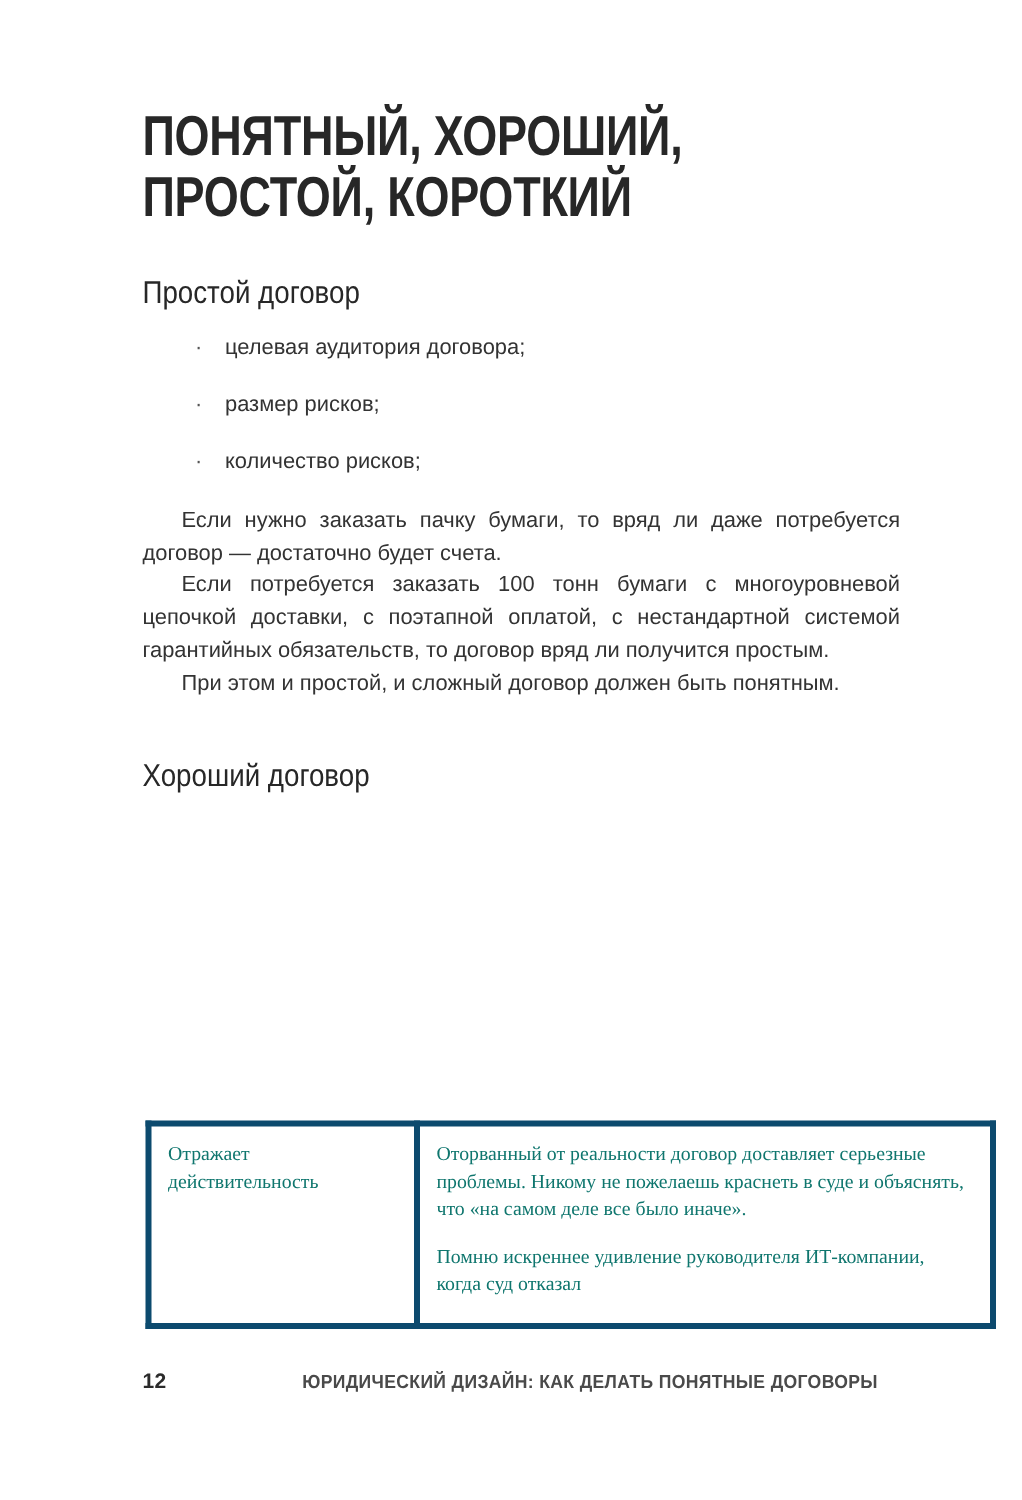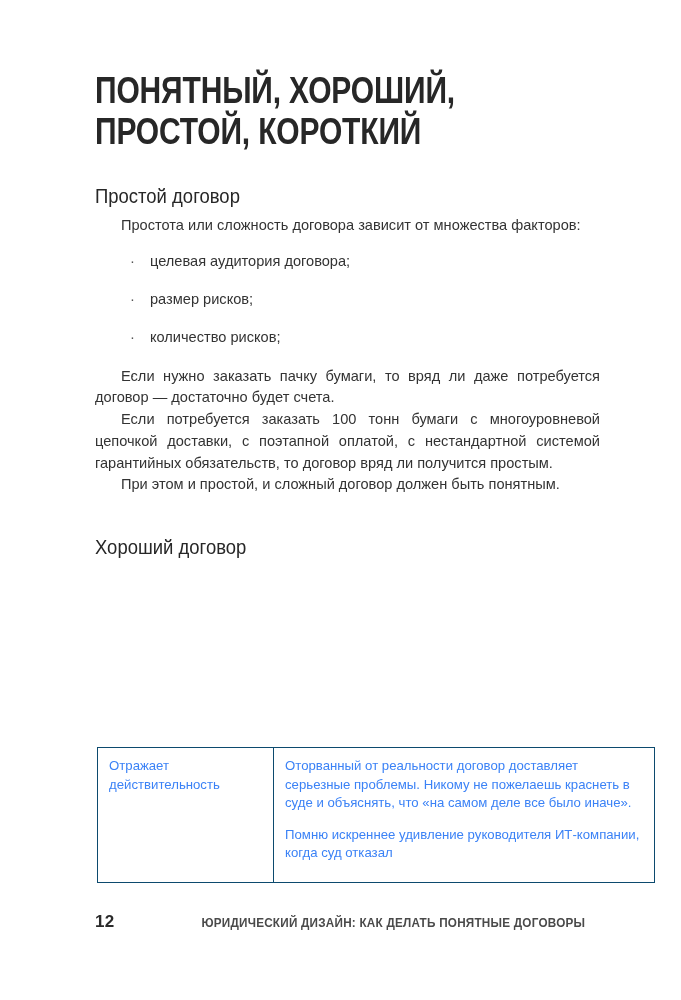--- a/index.html
+++ b/index.html
@@ -105,46 +105,47 @@
   .criteria-table {
     position: absolute;
     left: 97px;
     top: 747px;
     width: 511px;
     border-collapse: collapse;
     table-layout: fixed;
     font-family: "Liberation Sans", "DejaVu Sans", sans-serif;
   }
   .criteria-table td {
-    border: 1px solid #0c4a6e;
+    border: 4px solid #0c4a6e;
     vertical-align: top;
     padding: 9px 11px 9px 11px;
     font-size: 13.2px;
     line-height: 18.6px;
-    color: #3b82f6;
+    color: #0f766e;
+    font-family: Liberation Serif, serif;
   }
   .criteria-table td.col-term { width: 153px; }
   .criteria-table td.col-desc { width: 358px; }
   .criteria-table .cell-para { margin: 0; }
   .criteria-table .cell-para + .cell-para { margin-top: 13px; }
   .criteria-table tr { height: 135px; }
 
   
   .footer {
     position: absolute;
     left: 95px;
     top: 912px;
     width: 505px;
     display: flex;
     align-items: baseline;
     justify-content: space-between;
   }
   .footer-page-number {
     font-family: "Liberation Sans Narrow", "Liberation Sans", sans-serif;
-    font-size: 17px;
+    font-size: 14px;
     font-weight: 700;
     color: #2b2b2b;
     letter-spacing: 0.2px;
   }
   .footer-running-head {
     font-family: "Liberation Sans Narrow", "Liberation Sans", sans-serif;
     font-size: 12.6px;
     font-weight: 700;
     color: #4a4a4a;
     text-transform: uppercase;
@@ -159,21 +160,20 @@
 <div class="page">
 
   <div class="content">
 
     <h1 class="chapter-title">ПОНЯТНЫЙ, ХОРОШИЙ,
 ПРОСТОЙ, КОРОТКИЙ</h1>
 
 
     <h2 class="section-heading first">Простой договор</h2>
 
-    <p class="body">Простота или сложность договора зависит от множества факторов:</p>
 
     <ul class="factors">
       <li>
         <span class="bullet-dot">·</span>
         <span>целевая аудитория договора;</span>
       </li>
       <li>
         <span class="bullet-dot">·</span>
         <span>размер рисков;</span>
       </li>

